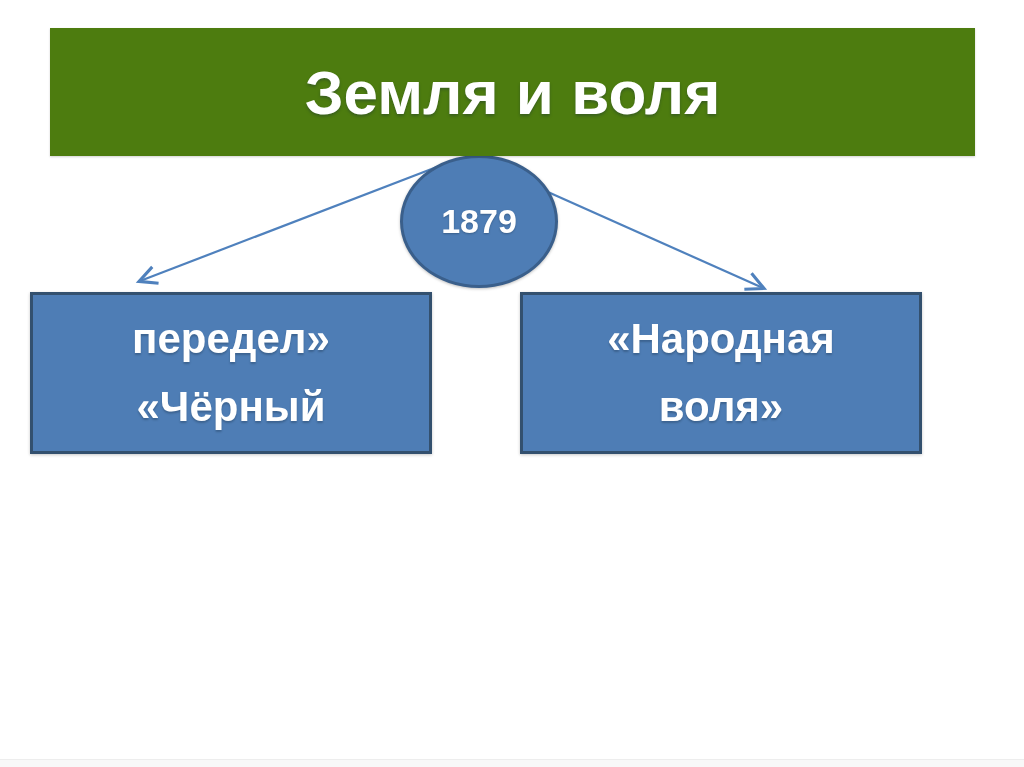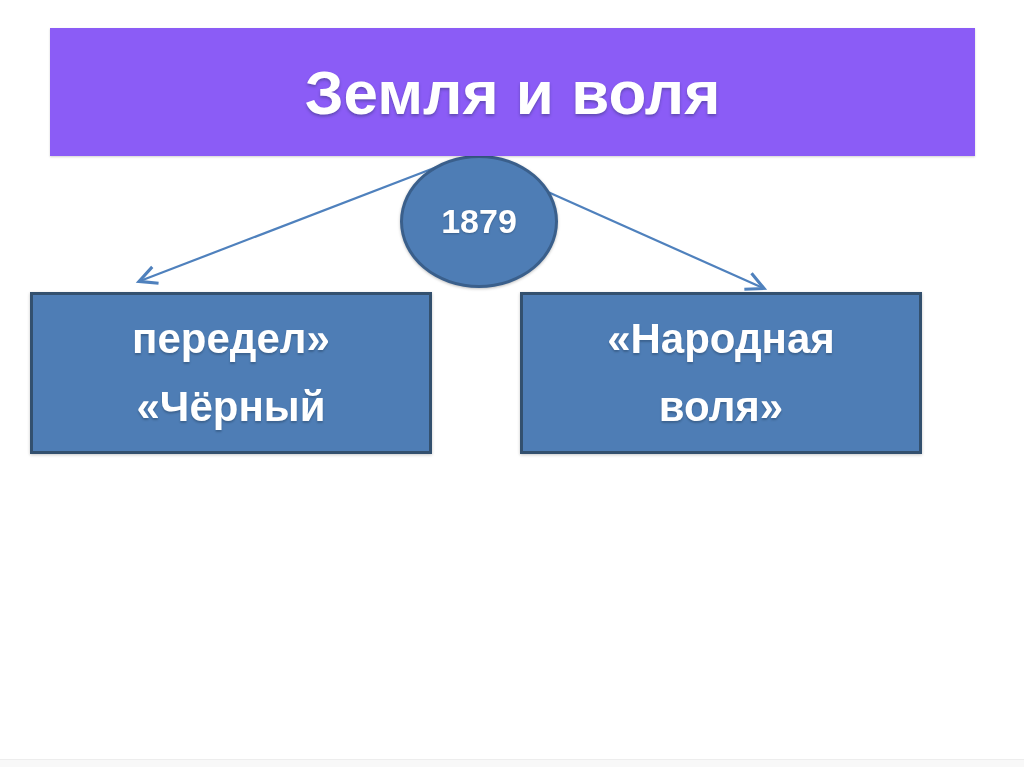--- a/index.html
+++ b/index.html
@@ -24,21 +24,21 @@
     height: 7px;
     background: #f8f8f8;
     border-top: 1px solid #ededed;
   }
   .title-banner {
     position: absolute;
     left: 50px;
     top: 28px;
     width: 925px;
     height: 128px;
-    background: #8b5cf6;
+    background: #4d7c0f;
     display: flex;
     align-items: center;
     justify-content: center;
     box-shadow: 0 1px 2px rgba(0,0,0,0.18);
     z-index: 3;
   }
   .title-text {
     color: #ffffff;
     font-size: 62px;
     font-weight: bold;

